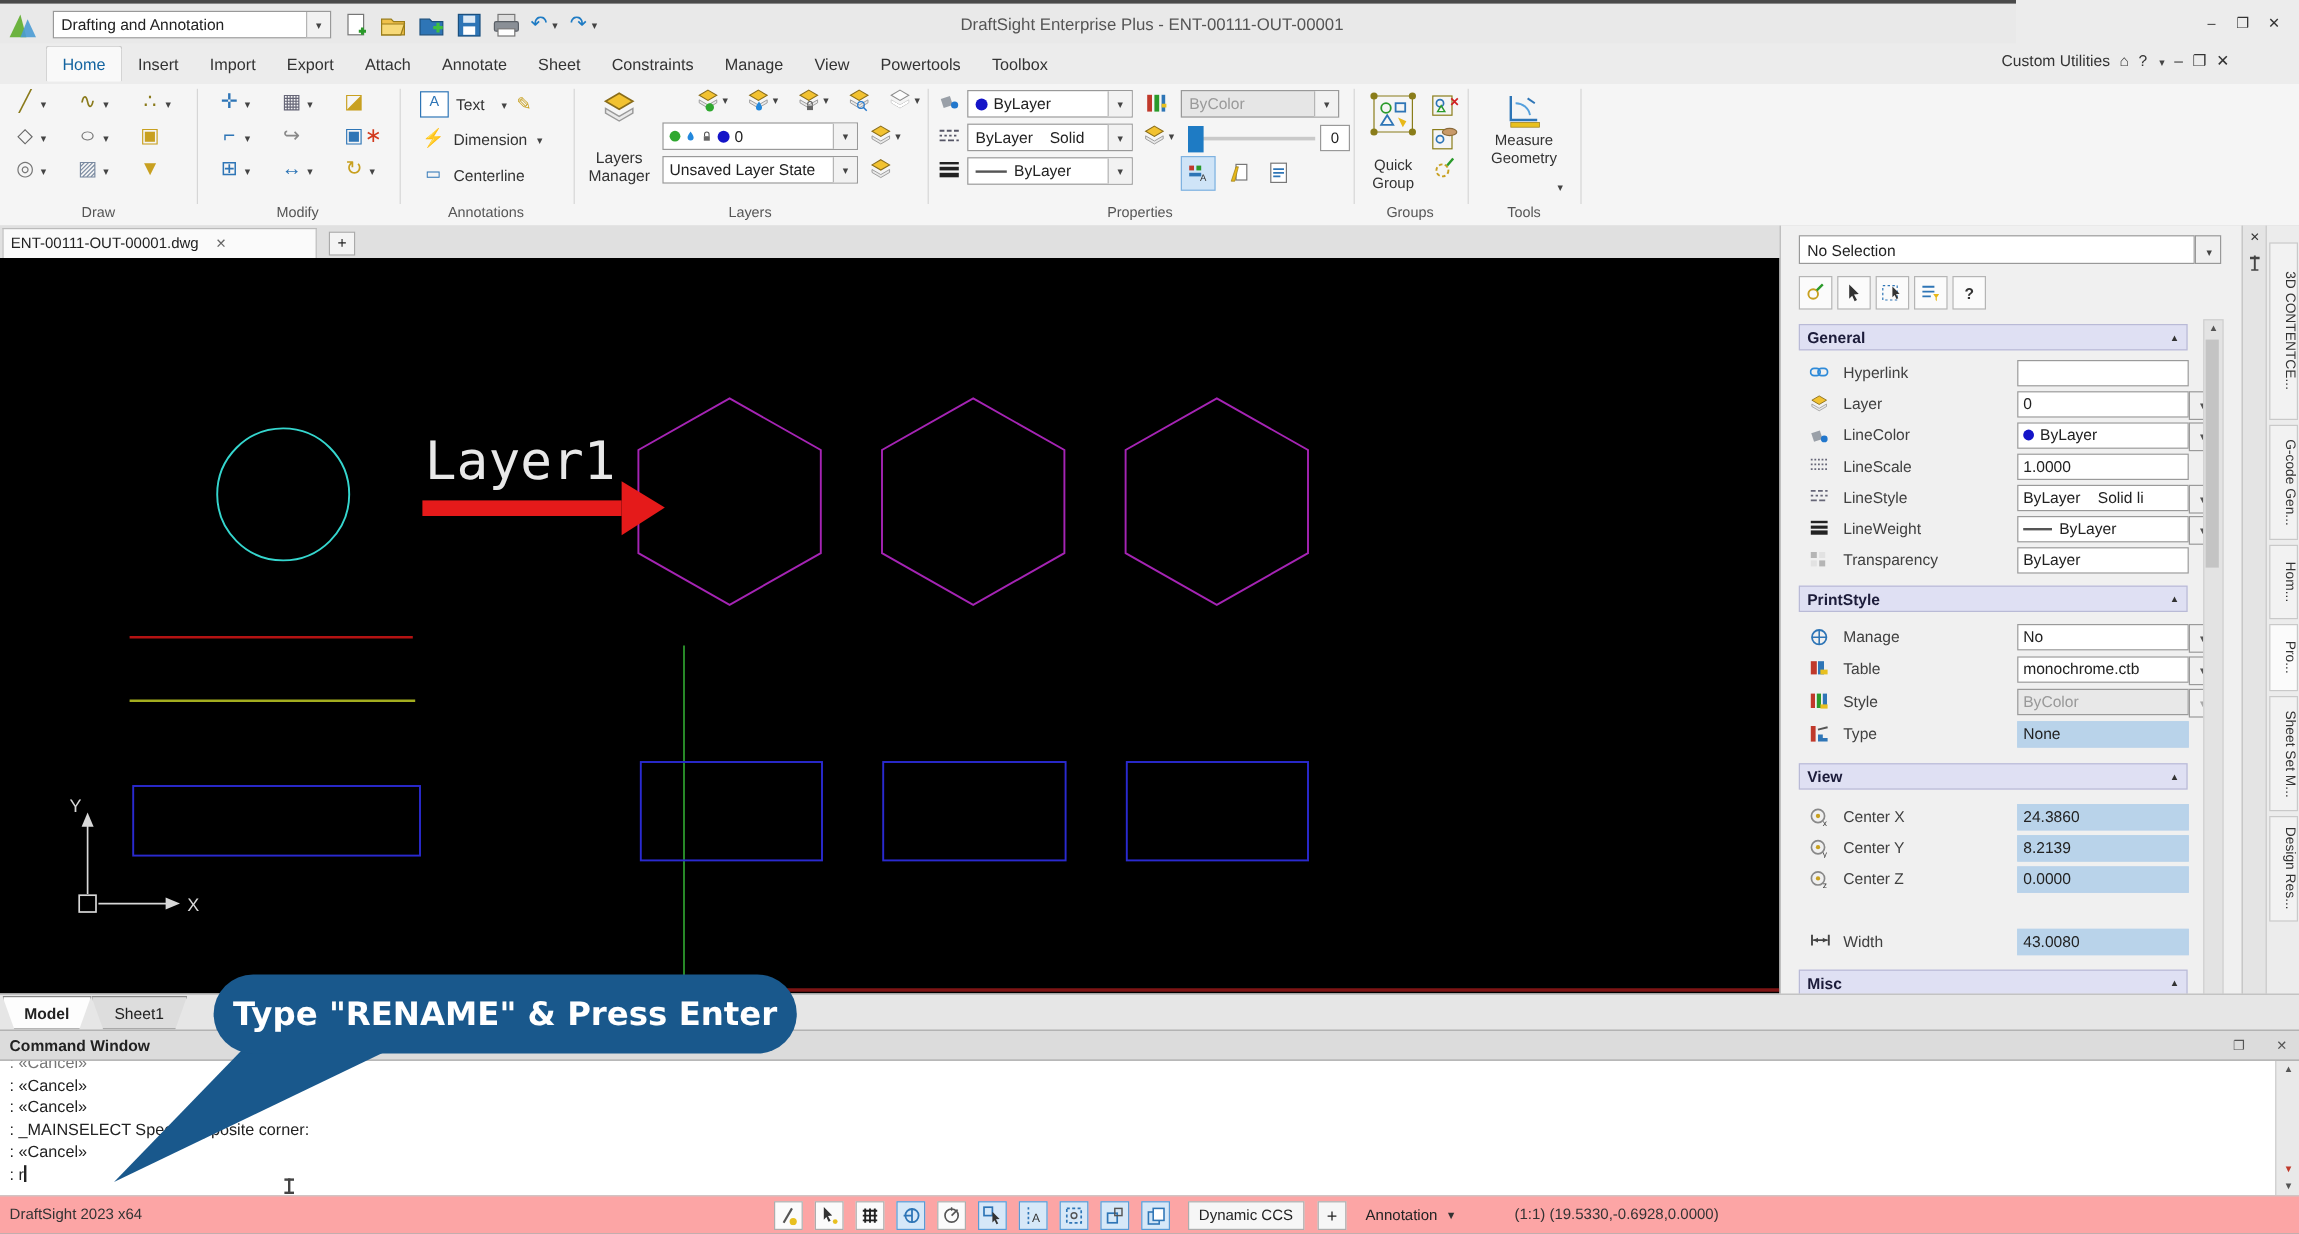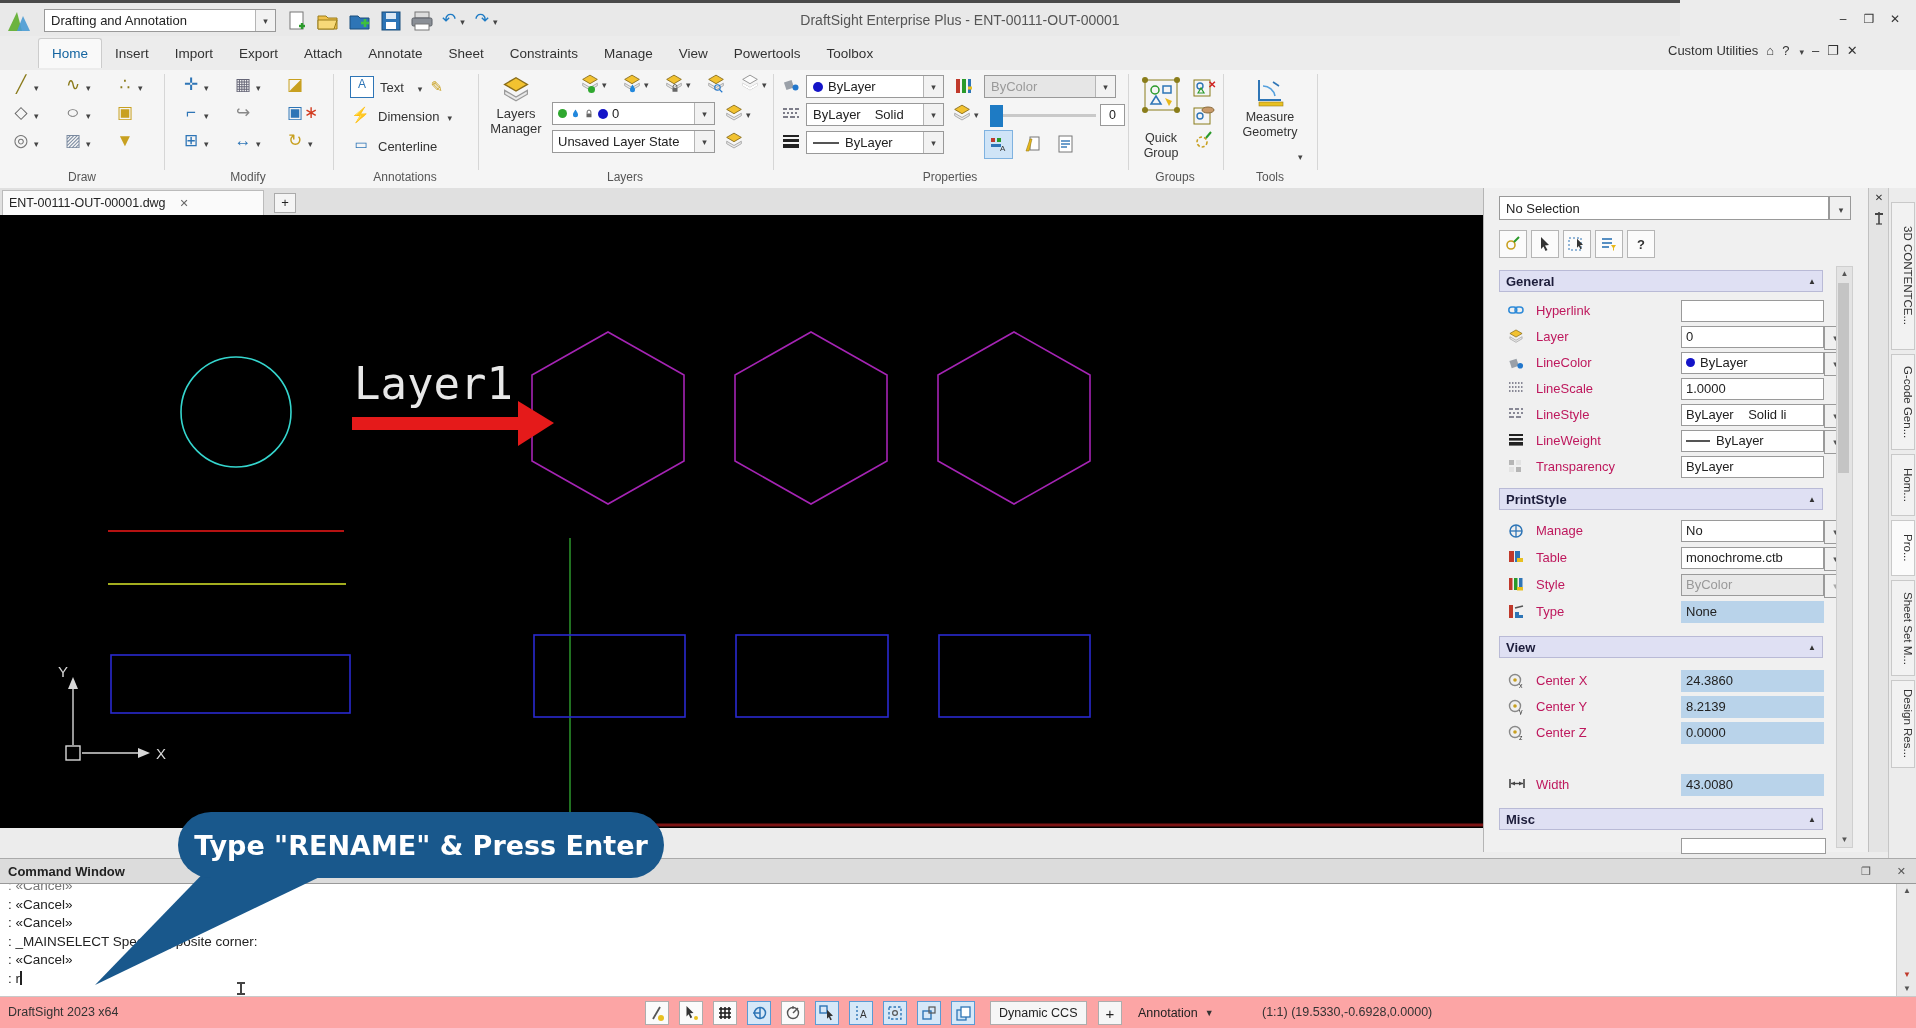--- a/index.html
+++ b/index.html
@@ -34,21 +34,21 @@
   #doctabs{left:0;top:188px;width:1916px;height:27px;background:#e0e0e0;border-bottom:1px solid #c8c8c8;}
   #doctab{left:2px;top:2px;width:262px;height:25px;background:#fafafa;border:1px solid #bbb;border-bottom:none;display:flex;align-items:center;font-size:12.5px;padding:0 6px;box-sizing:border-box;}
   
   #canvas{left:0;top:215px;width:1483px;height:613px;background:#000;}
   
   #rightpanel{left:1483px;top:188px;width:385px;height:664px;background:#f0f0f0;border-left:1px solid #b5b5b5;font-size:13px;}
   .phead{position:absolute;left:15px;width:324px;height:22px;background:#dfe0f3;border:1px solid #b9bad6;box-sizing:border-box;display:flex;align-items:center;font-weight:bold;font-size:13px;color:#1c1c3a;padding:0 6px;}
   .phead::after{content:"▲";margin-left:auto;font-size:8px;color:#333;}
   .prow{position:absolute;left:0;height:24px;width:370px;}
   .pico{position:absolute;left:24px;top:3px;}
-  .plab{position:absolute;left:52px;top:3px;color:#be185d;}
+  .plab{position:absolute;left:52px;top:3px;color:#404040;}
   .pval{position:absolute;left:197px;top:0;width:143px;height:22px;background:#fff;border:1px solid #9a9a9a;font-size:13px;padding:2px 4px;box-sizing:border-box;white-space:pre;overflow:hidden;}
   .pval.hl{background:#b9d3ea;border-color:#b9d3ea;}
   .pval.gray{background:#e8e8e8;color:#999;}
   .pcar{position:absolute;left:340px;top:0;width:21px;height:22px;background:#f0f0f0;border:1px solid #9a9a9a;display:flex;align-items:center;justify-content:center;}
   .pcar::after{content:"▾";font-size:9px;color:#555;}
   .pcar.g::after{color:#aaa;}
   .tbico{width:26px;height:26px;border:1px solid #b5b5b5;background:#fbfbfb;display:inline-flex;align-items:center;justify-content:center;margin-right:4px;}
   
   #innerstrip{left:1868px;top:188px;width:20px;height:664px;background:#e4e4e4;border-left:1px solid #c0c0c0;}
   #palettestrip{left:1888px;top:188px;width:28px;height:670px;background:#ececec;border-left:1px solid #c6c6c6;}
@@ -271,21 +271,21 @@
       </div>
   <div class="ribcell" style="left:350px;top:66px">
         <span class="smico" style="color:#2e75b6;font-size:14px">▭</span>
         <span class="rlabel">Centerline</span>
       </div>
 
   <div class="bigbtn" style="left:484px;top:6px;width:64px">
     <svg width="34" height="30">
           <use href="#sy-layers" width="34" height="28"></use>
         </svg>
-    <span style="font-size:13px;color:#333;margin-top:0">Layers Manager</span>
+    <span style="font-size:13px;color:#333;margin-top:18px">Layers Manager</span>
   </div>
   <div class="ribcell" style="left:580px;top:4px">
         <svg width="20" height="18">
           <use href="#sy-layers" width="20" height="18"></use>
         </svg>
         <span class="lyrdot" style="left:8px;top:12px;background:#2fa82f"></span>
         <span class="caret"></span>
       </div>
   <div class="ribcell" style="left:622px;top:4px">
         <svg width="20" height="18">
@@ -721,20 +721,28 @@
 </div>
 <div id="palettestrip" class="abs">
   <div class="vtab" style="top:14px;height:148px">3D CONTENTCE...</div>
   <div class="vtab" style="top:166px;height:96px">G-code Gen...</div>
   <div class="vtab" style="top:266px;height:62px">Hom...</div>
   <div class="vtab" style="top:332px;height:56px;background:#fbfbfb">Pro...</div>
   <div class="vtab" style="top:392px;height:96px">Sheet Set M...</div>
   <div class="vtab" style="top:492px;height:88px">Design Res...</div>
 </div>
 
+<div id="sheetrow" class="abs">
+  <div class="sheettab" style="left:2px;width:72px;background:#fdfdfd;font-weight:bold">
+        <span>Model</span>
+      </div>
+  <div class="sheettab" style="left:76px;width:78px">
+        <span>Sheet1</span>
+      </div>
+</div>
 
 <div id="cmdhead" class="abs">
   <span>Command Window</span>
   <span style="margin-left:auto;margin-right:26px;font-weight:normal;font-size:11px;color:#555">❐</span>
   <span style="margin-right:10px;font-weight:normal;font-size:11px;color:#555">✕</span>
 </div>
 <div id="cmdbody" class="abs">
   <div style="margin-top:-7px;color:#777">: «Cancel»</div>
   <div>: «Cancel»</div>
   <div>: «Cancel»</div>

